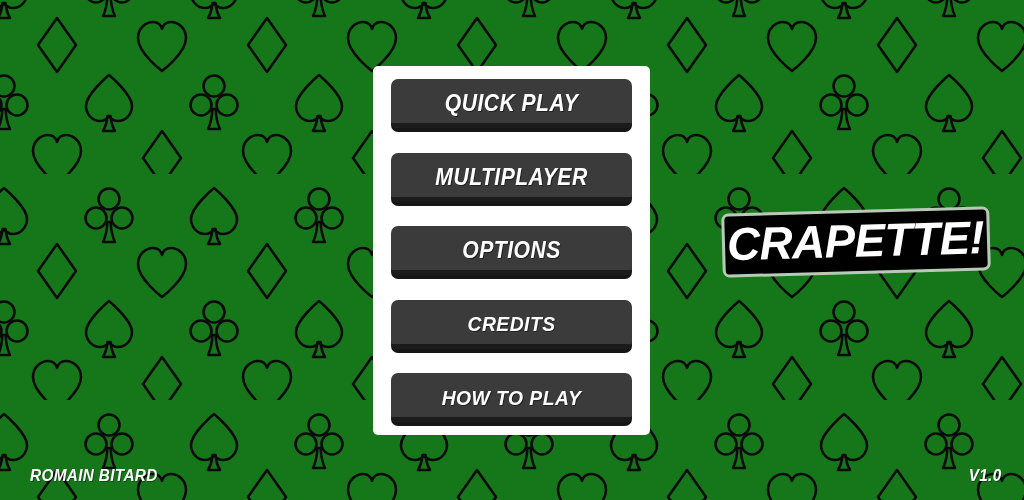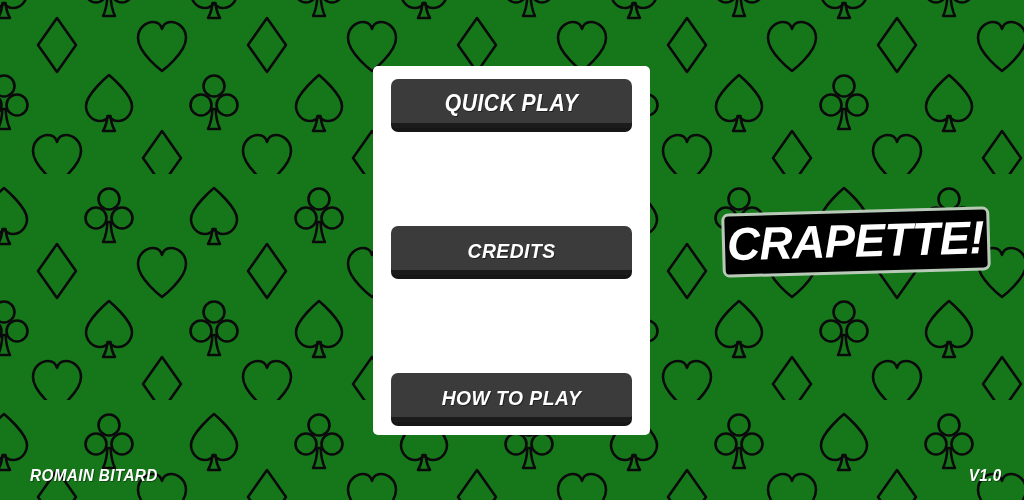--- a/index.html
+++ b/index.html
@@ -184,21 +184,27 @@
     <rect x="0" y="0" width="1024" height="500" fill="#16761a"></rect>
     <rect x="0" y="0" width="1024" height="500" fill="url(#suit-tile)"></rect>
   </svg>
 
   <div id="menu-panel">
 
     <button class="menu-button">
       <span class="btn-label">QUICK PLAY</span>
     </button>
 
-
+    <button class="menu-button">
+      <span class="btn-label">MULTIPLAYER</span>
+    </button>
+
+    <button class="menu-button">
+      <span class="btn-label">OPTIONS</span>
+    </button>
 
     <button class="menu-button size-sm">
       <span class="btn-label">CREDITS</span>
     </button>
 
     <button class="menu-button size-sm">
       <span class="btn-label">HOW TO PLAY</span>
     </button>
 
 

